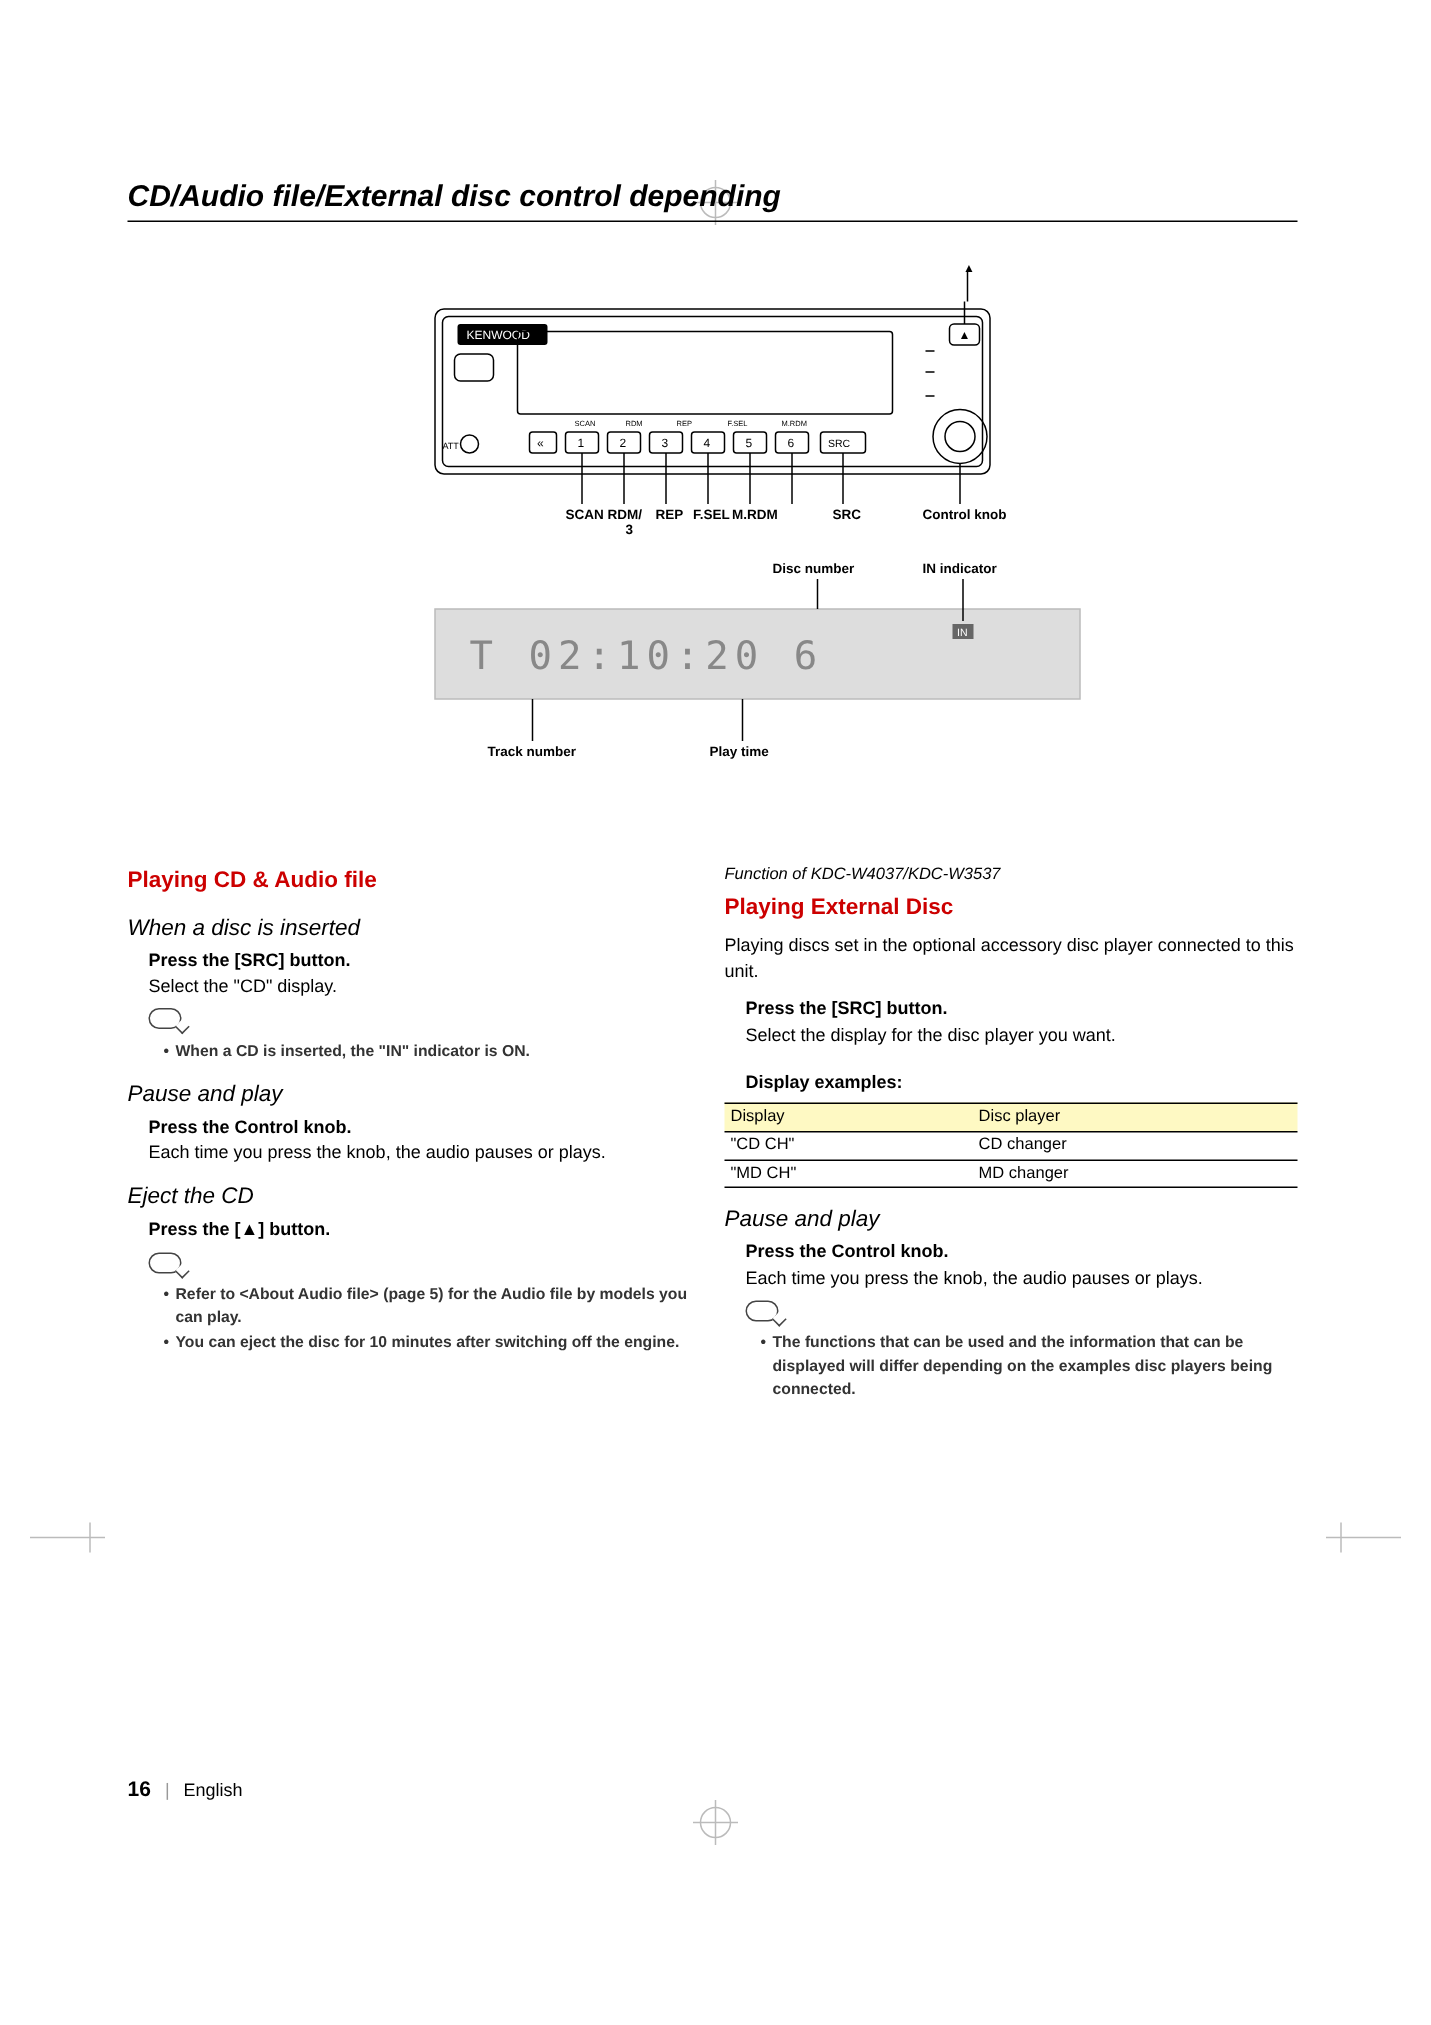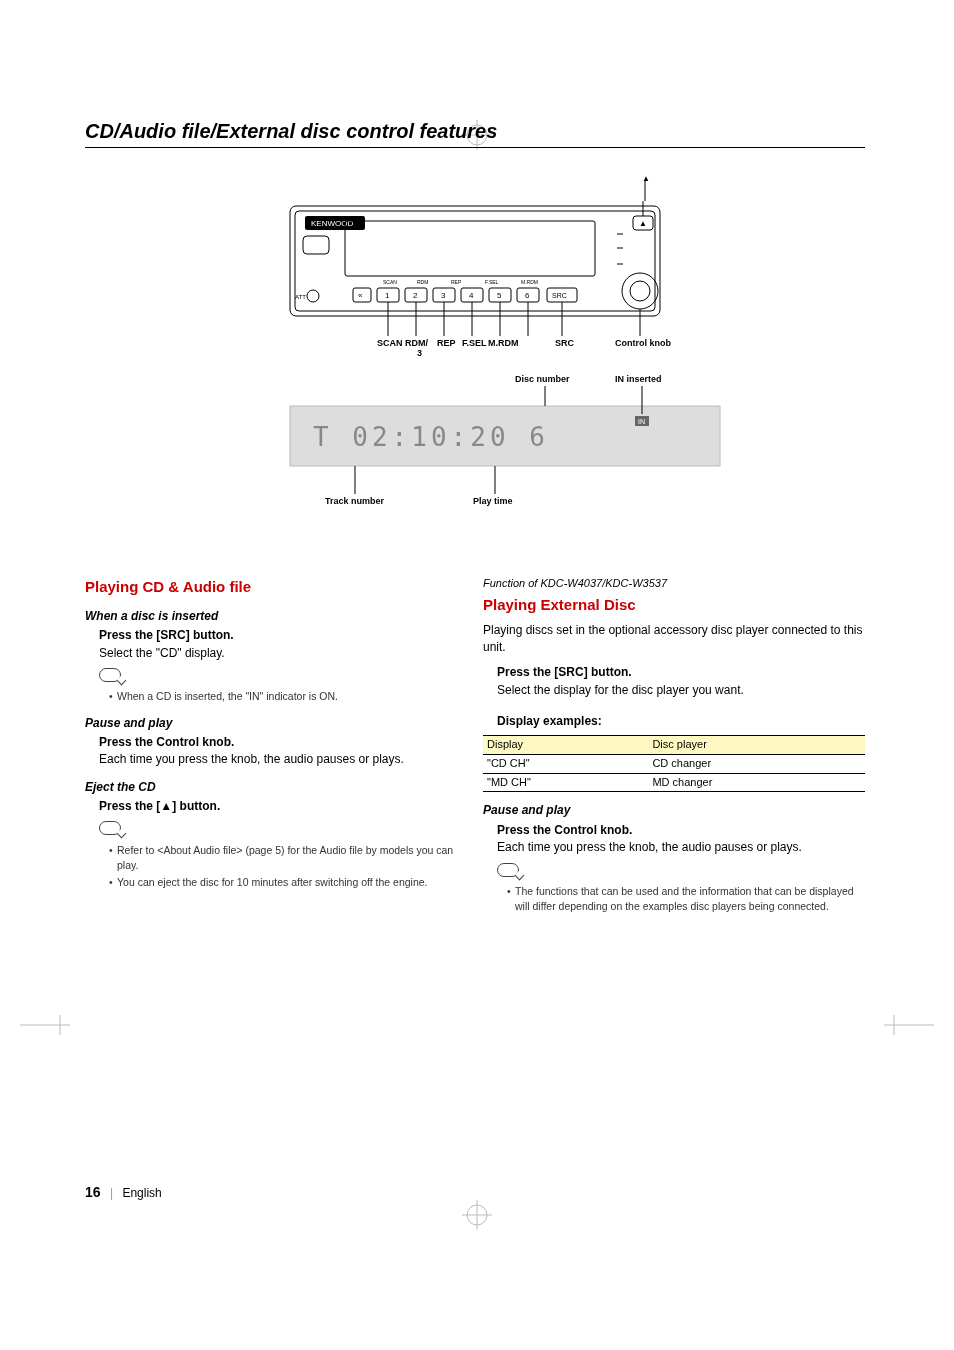--- a/index.html
+++ b/index.html
@@ -46,23 +46,23 @@
     font-size: 12px;
     line-height: 1.45;
   }
   .h-red {
     color: #c00;
     font-weight: 700;
     font-size: 15px;
     margin-bottom: 6px;
   }
   .h-sub {
-    font-weight: 700;
+    font-weight: 400;
     font-style: italic;
-    font-size: 12px;
+    font-size: 15px;
     margin-top: 10px;
     margin-bottom: 2px;
   }
   .instr {
     font-weight: 700;
     font-size: 12px;
     margin-left: 14px;
   }
   .body-text {
     margin-left: 14px;
@@ -88,21 +88,21 @@
     border-bottom: 1px solid #444;
     transform: rotate(45deg);
     background: #fff;
   }
   .bullet-list {
     margin-left: 14px;
     padding-left: 10px;
     font-size: 10.5px;
     color: #333;
   }
-  .bullet-list li { margin-bottom: 2px; list-style: none; position: relative; padding-left: 8px;}
+  .bullet-list li { margin-bottom: 2px; list-style: none; position: relative; padding-left: 8px; font-weight: bold;}
   .bullet-list li::before { content: "•"; position: absolute; left: 0; }
   .func-of {
     font-style: italic;
     font-size: 11px;
     margin-bottom: 2px;
   }
   table.disp {
     width: 100%;
     border-collapse: collapse;
     font-size: 11px;
@@ -146,21 +146,21 @@
     <line x1="0" y1="15" x2="50" y2="15" stroke="#bbb"></line>
     <line x1="40" y1="5" x2="40" y2="25" stroke="#bbb"></line>
   </svg>
 <svg style="position:absolute;left:884px;top:1010px" width="50" height="30">
     <line x1="0" y1="15" x2="50" y2="15" stroke="#bbb"></line>
     <line x1="10" y1="5" x2="10" y2="25" stroke="#bbb"></line>
   </svg>
 
 <div class="page">
 
-  <div class="section-title">CD/Audio file/External disc control features</div>
+  <div class="section-title">CD/Audio file/External disc control depending</div>
 
   <div class="diagram-area">
     
     <svg width="560" height="360">
 
       <line x1="450" y1="5" x2="450" y2="25" stroke="#000"></line>
       <text x="447" y="5" font-size="8">▲</text>
 
       <rect x="95" y="30" width="370" height="110" rx="6" fill="none" stroke="#000"></rect>
       <rect x="100" y="35" width="360" height="100" rx="4" fill="none" stroke="#000"></rect>
@@ -233,21 +233,21 @@
     
     <div class="diagram-labels" style="left:182px;top:162px">SCAN</div>
     <div class="diagram-labels" style="left:210px;top:162px">RDM/</div>
     <div class="diagram-labels" style="left:222px;top:172px;font-weight:700">3</div>
     <div class="diagram-labels" style="left:242px;top:162px">REP</div>
     <div class="diagram-labels" style="left:267px;top:162px">F.SEL</div>
     <div class="diagram-labels" style="left:293px;top:162px">M.RDM</div>
     <div class="diagram-labels" style="left:360px;top:162px">SRC</div>
     <div class="diagram-labels" style="left:420px;top:162px">Control knob</div>
     <div class="diagram-labels" style="left:320px;top:198px">Disc number</div>
-    <div class="diagram-labels" style="left:420px;top:198px">IN inserted</div>
+    <div class="diagram-labels" style="left:420px;top:198px">IN indicator</div>
     <div class="diagram-labels" style="left:130px;top:320px">Track number</div>
     <div class="diagram-labels" style="left:278px;top:320px">Play time</div>
   </div>
 
   <div class="cols">
 
     <div class="col">
       <div class="h-red">Playing CD &amp; Audio file</div>
 
       <div class="h-sub">When a disc is inserted</div>

